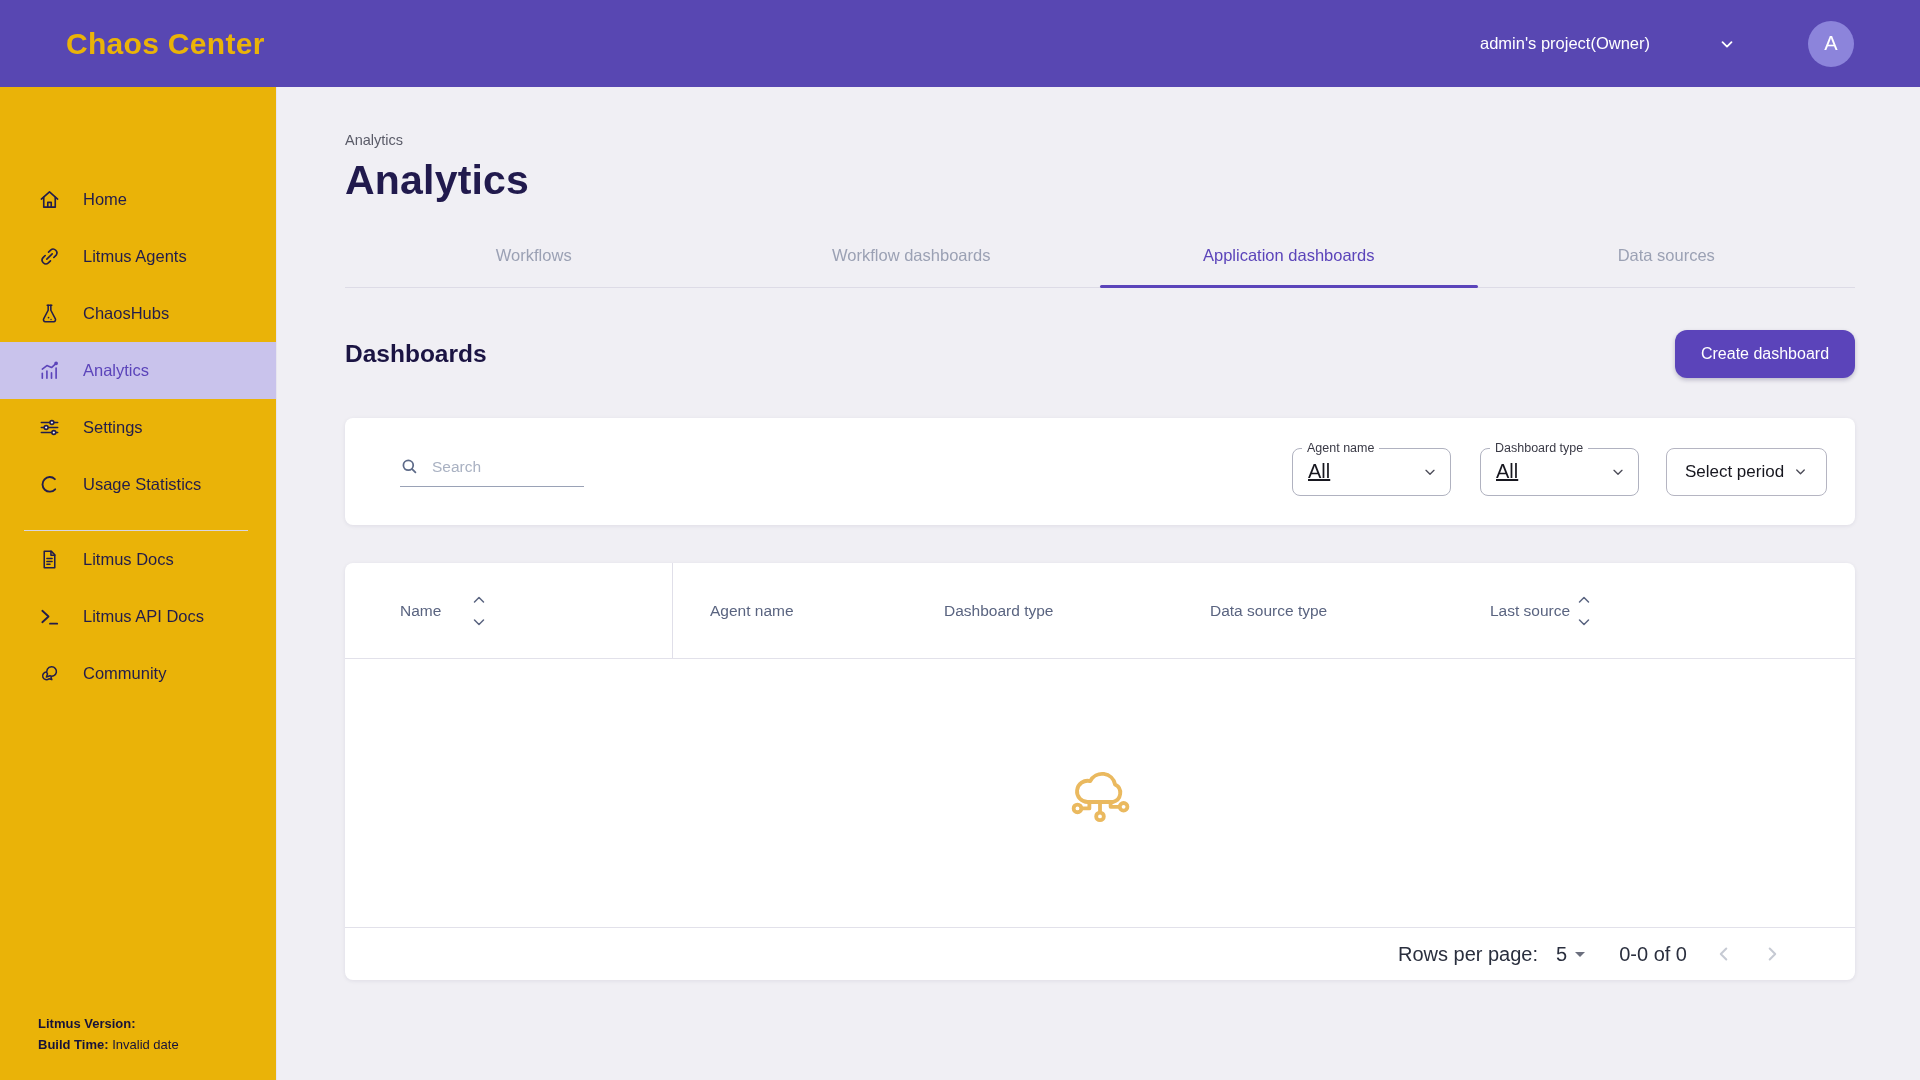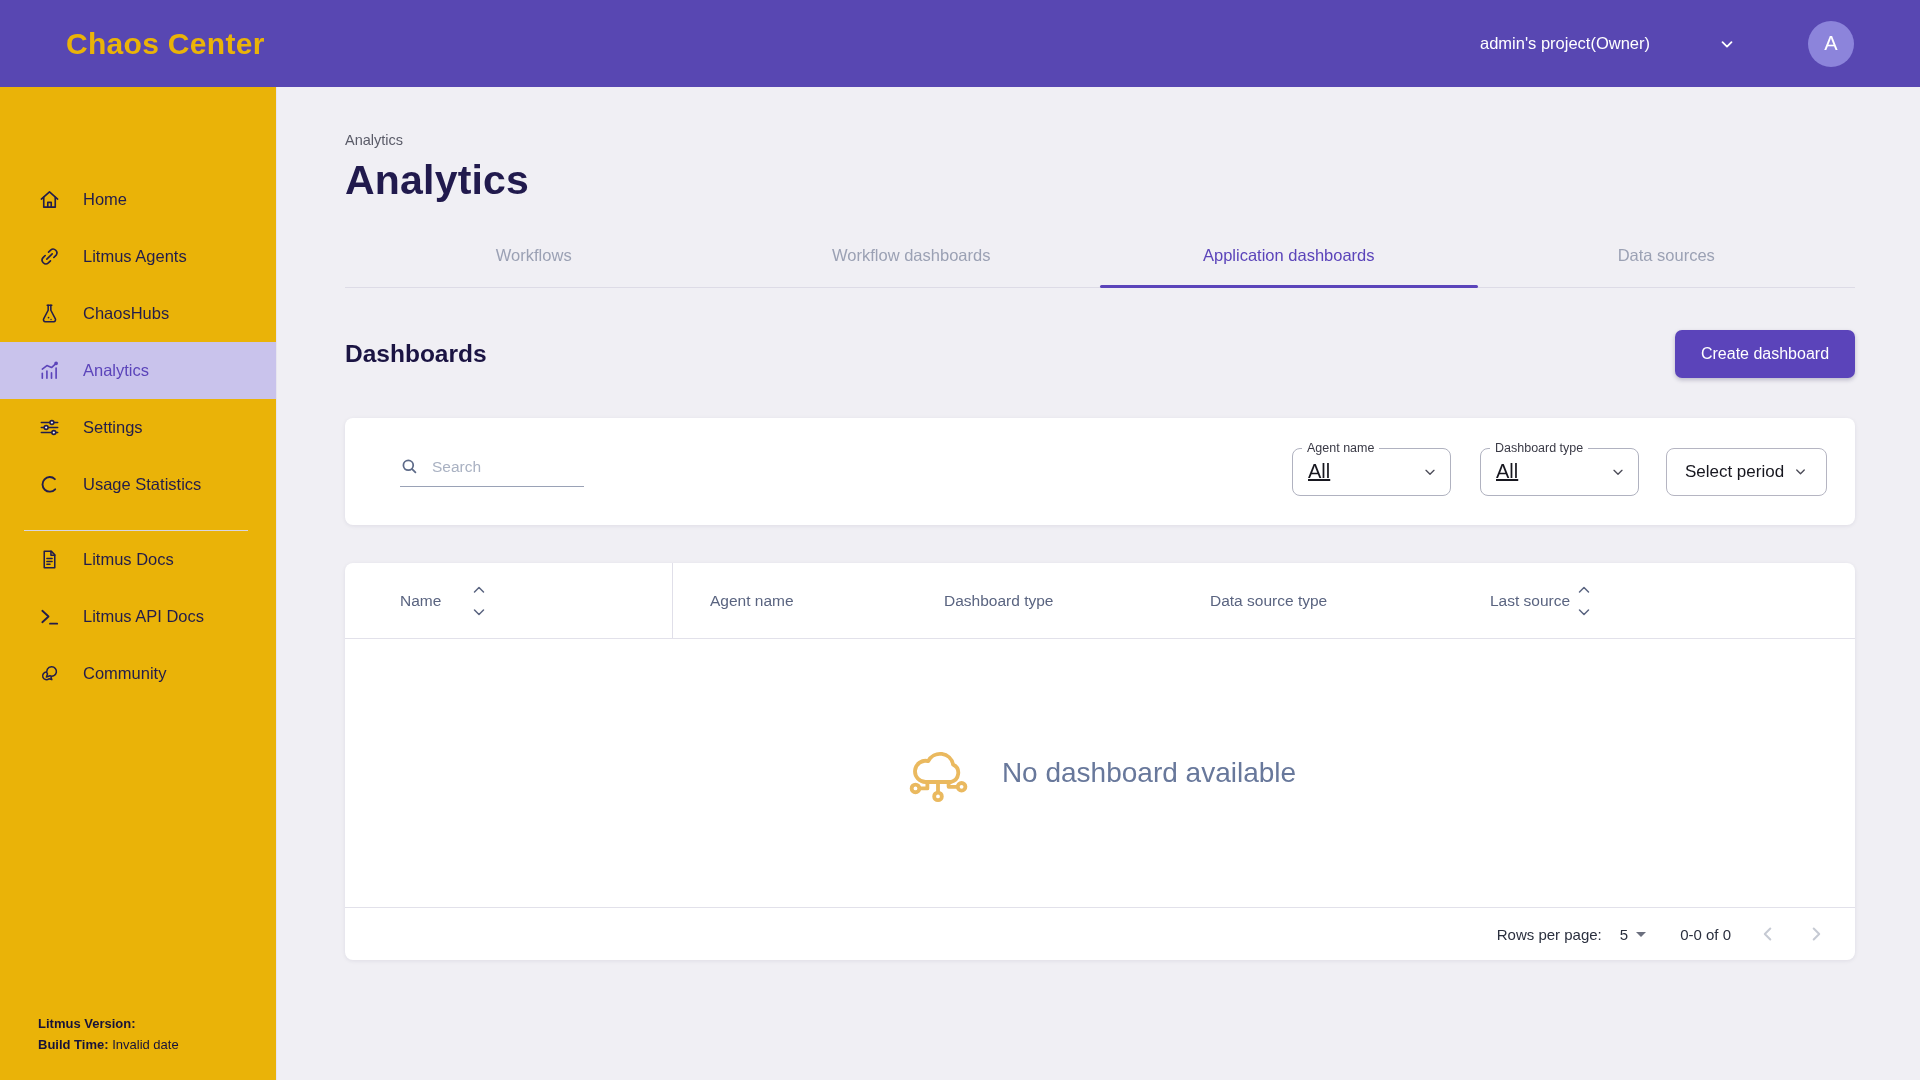--- a/index.html
+++ b/index.html
@@ -57,21 +57,21 @@
   }
   .tab.active { color:var(--accent,#5b44ba); font-weight:500; }
   .tab.active::after {
     content:""; position:absolute; left:0; right:0; bottom:-1px; height:3px;
     background:var(--accent,#5b44ba); border-radius:2px;
   }
 
   .section-row { display:flex; align-items:center; justify-content:space-between; margin-top:42px; }
   .section-title { margin:0; font-size:24.5px; font-weight:600; color:#1b1443; }
   .create-btn {
-    width:180px; height:48px; border:none; border-radius:7px; cursor:pointer;
+    width:180px; height:48px; border:none; border-radius:12px; cursor:pointer;
     background:var(--accent,#5b44ba); color:#fff; font-size:16px;
     font-family:"Liberation Sans", sans-serif; box-shadow:0 2px 4px rgba(33,26,77,.25);
   }
 
   
   .filter-card {
     margin-top:40px; height:107px; background:#fff; border-radius:8px;
     display:flex; align-items:center; padding:0 28px;
     box-shadow:0 1px 4px rgba(23,18,58,.08);
   }
@@ -101,21 +101,21 @@
   .sel-dashtype { width:159px; margin-right:27px; }
   .period-select {
     width:161px; height:48px; border:1px solid #b5b5c2; border-radius:8px; background:#fff;
     display:flex; align-items:center; justify-content:center; gap:9px;
     font-size:17px; color:#17171f; cursor:pointer;
   }
   .period-select .chev { color:#4c4c58; display:flex; }
 
   
   .table-card { margin-top:38px; background:#fff; border-radius:8px; box-shadow:0 1px 4px rgba(23,18,58,.08); }
-  .thead { position:relative; height:76px; border-bottom:1px solid #e2e1ea;padding-left:32px; }
+  .thead { position:relative; height:96px; border-bottom:1px solid #e2e1ea;padding-left:32px; }
   .th {
     position:absolute; top:50%; transform:translateY(-50%);
     font-size:15.5px; color:var(--table_header_text,#5a6480); white-space:nowrap;
   }
   .th-name { left:55px; }
   .th-agent { left:365px; }
   .th-dashtype { left:599px; }
   .th-datasource { left:865px; }
   .th-lastviewed { left:1145px; }
   .col-divider { position:absolute; left:327px; top:0; bottom:0; width:1px; background:#e0dfe9; }
@@ -127,21 +127,21 @@
   .sort-lastviewed { left:1233px; }
   .sort svg { width:12px; height:8px; display:block; }
 
   .tbody { height:268px; display:flex; align-items:center; justify-content:center; gap:30px; }
   .empty-icon { width:68px; height:68px; color:var(--empty_icon,#eab95f); }
   .empty-text { font-size:28px; color:var(--empty_text,#68789b); }
 
   .tfoot {
     height:53px; border-top:1px solid #e2e1ea;
     display:flex; align-items:center; justify-content:flex-end;
-    padding-right:28px; font-size:15px; color:#2a2f3e;
+    padding-right:72px; font-size:20px; color:#2a2f3e;
   }
   .rpp-select { margin-left:18px; display:flex; align-items:center; gap:8px; cursor:pointer; }
   .rpp-caret { width:0; height:0; border-left:5px solid transparent; border-right:5px solid transparent; border-top:5.5px solid #6b6f7e; }
   .range { margin-left:34px; }
   .page-btn { margin-left:26px; color:#c6cad3; display:flex; cursor:pointer; }
   .page-btn svg { width:22px; height:22px; }
 </style>
 </head>
 <body>
 
@@ -353,21 +353,20 @@
       <div class="tbody">
         <svg class="empty-icon" viewBox="0 0 64 64" fill="none" stroke="currentColor" stroke-width="3.6" stroke-linecap="round" stroke-linejoin="round">
           <path d="M20.5 40.5a10 10 0 112.3-19.7 12.5 12.5 0 0123.4 3.2 8.8 8.8 0 01-2.2 16.5z"></path>
           <path d="M32 40.5V50"></path>
             <circle cx="32" cy="54" r="3.6"></circle>
           <path d="M22 40.5v6h-7"></path>
             <circle cx="10.8" cy="46.5" r="3.6"></circle>
           <path d="M42 40.5v4.5h8"></path>
             <circle cx="54.2" cy="45" r="3.6"></circle>
         </svg>
-        <span class="empty-text">No dashboard available</span>
       </div>
 
       <div class="tfoot">
         <span>Rows per page:</span>
         <span class="rpp-select">
           <span>5</span>
           <span class="rpp-caret"></span>
         </span>
         <span class="range">0-0 of 0</span>
         <span class="page-btn">

